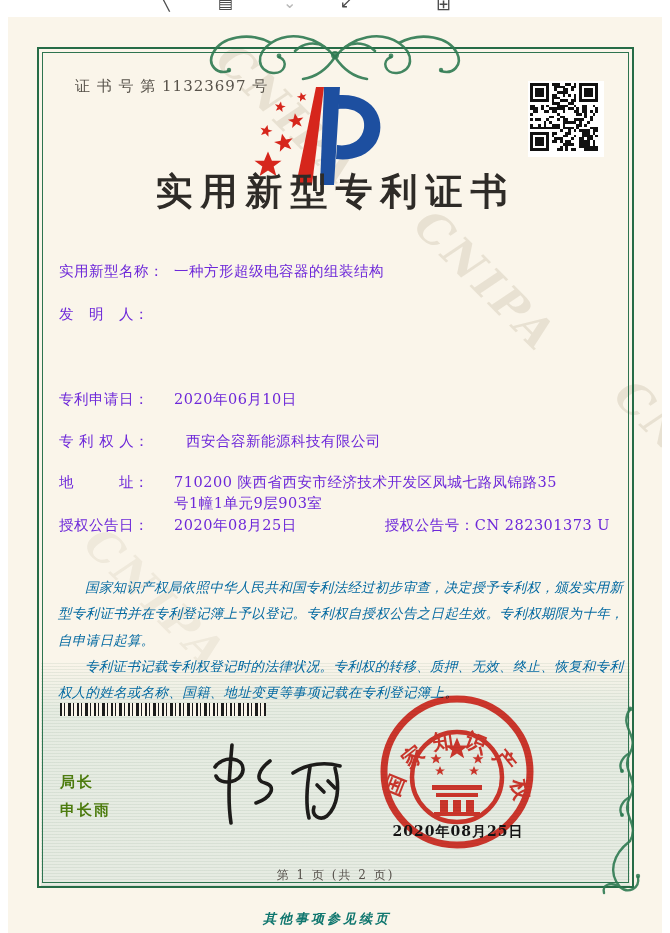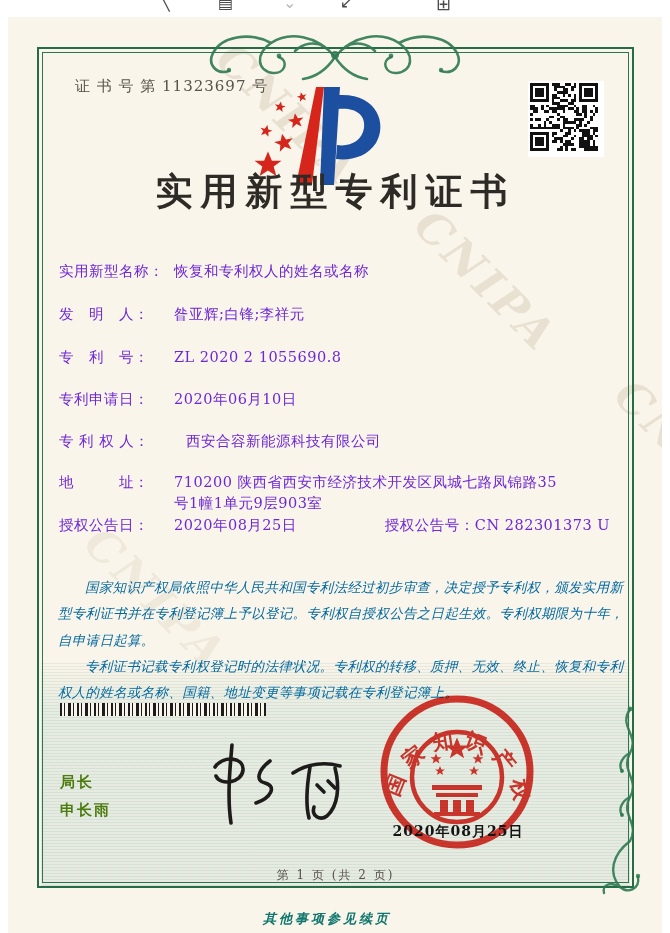--- a/index.html
+++ b/index.html
@@ -381,29 +381,24 @@
           <rect x="0" y="18" width="7" height="7" fill="#111"></rect>
           <rect x="1" y="19" width="5" height="5" fill="#fff"></rect>
           <rect x="2" y="20" width="3" height="3" fill="#111"></rect>
         </svg>
     </div>
 
     <div class="title">实用新型专利证书</div>
 
     <div class="field f-name">
       <span class="lab">实用新型名称：</span>
-      <span class="val">恢复和专利权人的姓名或名称</span>
+      <span class="val">一种方形超级电容器的组装结构</span>
     </div>
     <div class="field f-inv">
       <span class="lab">发　明　人：</span>
-      <span class="val">昝亚辉;白锋;李祥元</span>
-    </div>
-    <div class="field f-no">
-      <span class="lab">专　利　号：</span>
-      <span class="val">ZL 2020 2 1055690.8</span>
     </div>
     <div class="field f-date">
       <span class="lab">专利申请日：</span>
       <span class="val">2020年06月10日</span>
     </div>
     <div class="field f-owner">
       <span class="lab">专 利 权 人：</span>
       <span class="val">西安合容新能源科技有限公司</span>
     </div>
     <div class="field f-addr">

